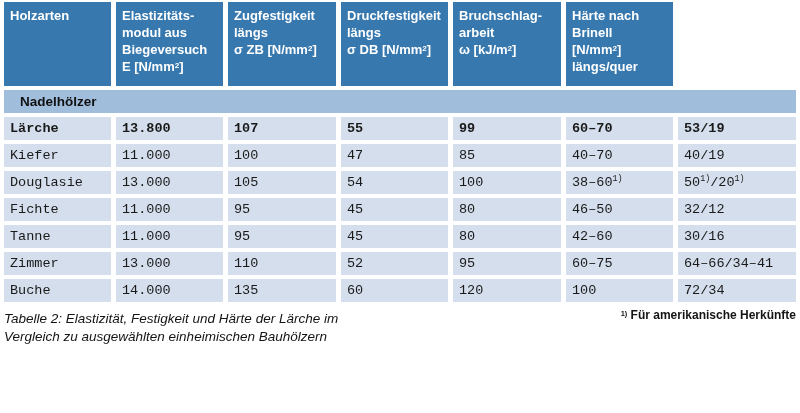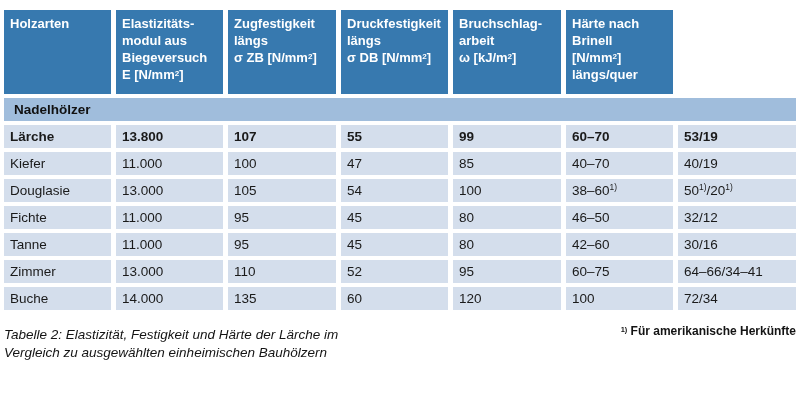--- a/index.html
+++ b/index.html
@@ -21,49 +21,49 @@
   .th{
     background:#3779AF;
     color:#ffffff;
     font-weight:bold;
     font-size:13px;
     line-height:1.32;
     padding:5px 4px 4px 6px;
     height:84px;
     box-sizing:border-box;
     white-space:pre-line;
-    margin-top:8px;
   }
   .band{
     grid-column:1 / -1;
     background:#A0BDDC;
     font-weight:bold;
     font-size:13.5px;
     height:23px;
     display:flex;align-items:center;
-    padding-left:10px;
+    padding-left:16px;
     box-sizing:border-box;
     color:#111;
   }
   .cell{
     background:#D4DEEC;
     font-size:13.5px;
     height:23px;
     display:flex;align-items:center;
     padding-left:6px;
     box-sizing:border-box;
     white-space:nowrap;
+    font-family:Liberation Mono, monospace;
   }
   .bold .cell{font-weight:bold;}
   sup{font-size:0.62em;line-height:0;vertical-align:baseline;position:relative;top:-0.45em;}
   .footer{
     display:flex;
     justify-content:space-between;
     align-items:flex-start;
-    margin-top:12px;
+    margin-top:4px;
     width:792px;
     gap:16px;
   }
   .caption{margin-top:4px;padding-left:0;}
   .caption-title{
     font-style:italic;
     font-size:13.5px;
     line-height:1.32;
     white-space:pre-line;
     color:#141414;

